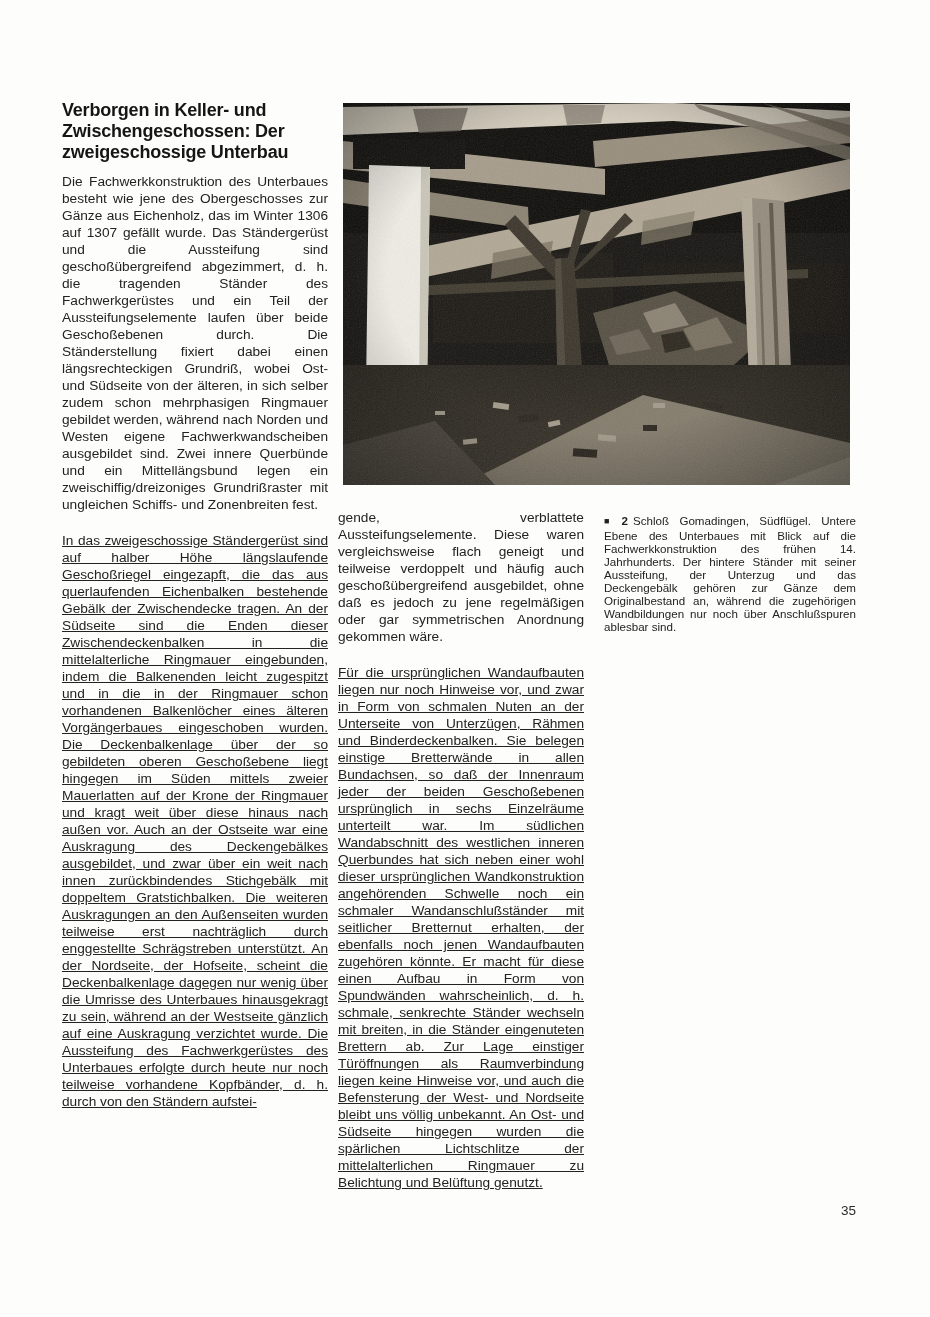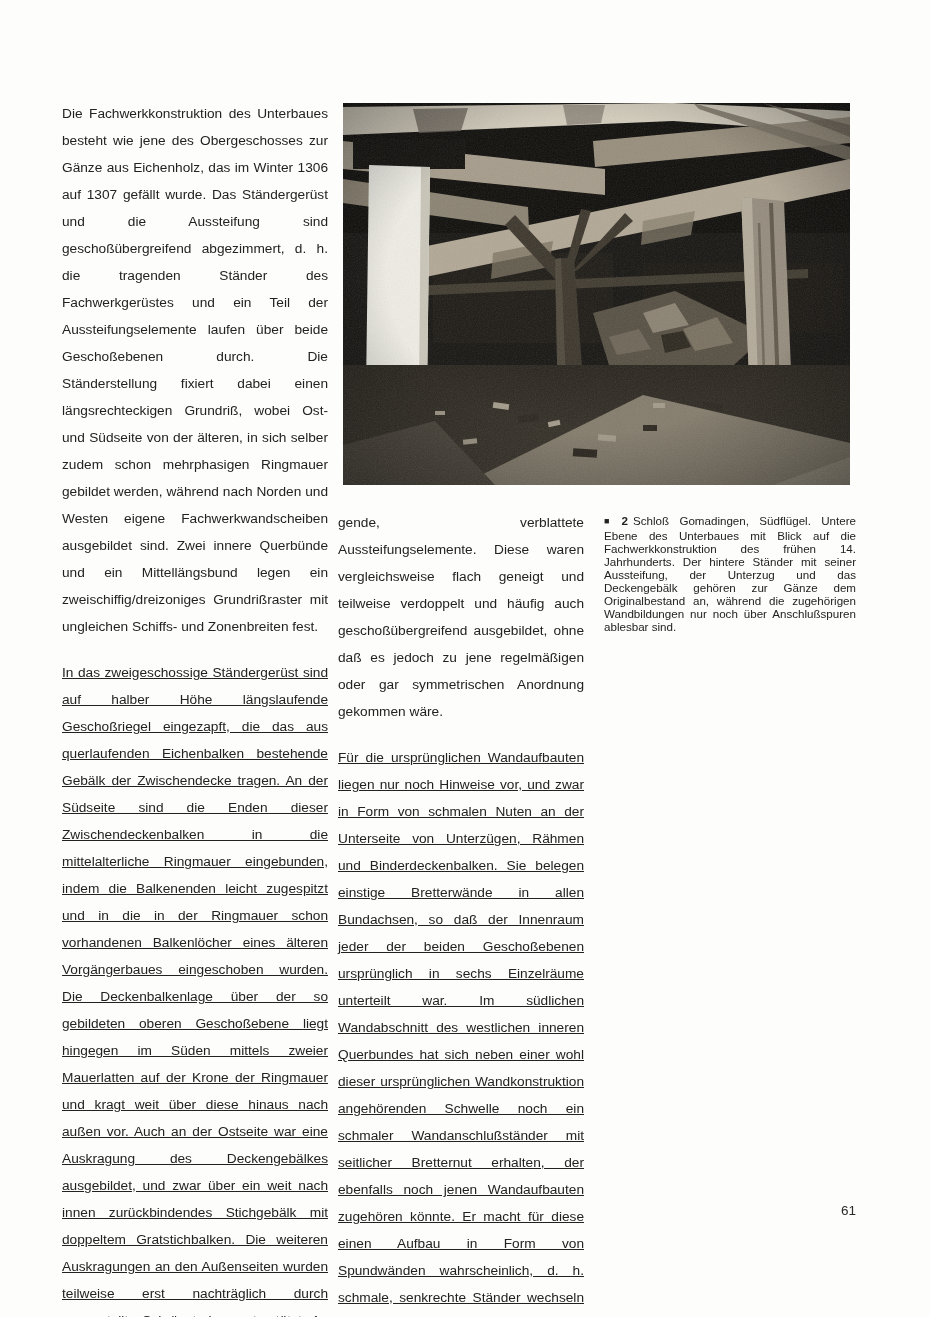--- a/index.html
+++ b/index.html
@@ -12,21 +12,21 @@
     overflow:hidden;
     margin:0 auto;
   }
   .col1{position:absolute;left:62px;top:100px;width:266px;}
   .col2{position:absolute;left:338px;top:509px;width:246px;}
   h1.heading{
     font-size:18px;line-height:21px;font-weight:bold;
     margin:0 0 10px 0;letter-spacing:-0.2px;color:#151515;
   }
   p.body{
-    font-size:13.7px;line-height:27px;text-align:justify;
+    font-size:13.7px;line-height:17px;text-align:justify;
     margin:0 0 19px 0;color:#222;
   }
   p.body:last-child{margin-bottom:0;text-decoration:underline;}
   figure.photo{
     position:absolute;left:343px;top:103px;width:507px;height:382px;
     margin:0;padding:0;background:#0b0a08;
   }
   figure.photo svg{display:block;}
   .caption{
     position:absolute;left:604px;top:514px;width:252px;
@@ -38,20 +38,21 @@
     position:absolute;left:816px;top:1203px;width:40px;
     font-size:13.5px;color:#2a2a2a;text-align:right;
   }
 </style>
 </head>
 <body>
 
 <div class="page">
 
   <div class="col1">
+    <h1 class="heading">Verborgen in Keller- und Zwischengeschossen: Der zweigeschossige Unterbau</h1>
     <p class="body">Die Fachwerkkonstruktion des Unterbaues besteht wie jene des Obergeschosses zur Gänze aus Eichenholz, das im Winter 1306 auf 1307 gefällt wurde. Das Ständergerüst und die Aussteifung sind geschoßübergreifend abgezimmert, d. h. die tragenden Ständer des Fachwerkgerüstes und ein Teil der Aussteifungselemente laufen über beide Geschoßebenen durch. Die Ständerstellung fixiert dabei einen längsrechteckigen Grundriß, wobei Ost- und Südseite von der älteren, in sich selber zudem schon mehrphasigen Ringmauer gebildet werden, während nach Norden und Westen eigene Fachwerkwandscheiben ausgebildet sind. Zwei innere Querbünde und ein Mittellängsbund legen ein zweischiffig/dreizoniges Grundrißraster mit ungleichen Schiffs- und Zonenbreiten fest.</p>
     <p class="body">In das zweigeschossige Ständergerüst sind auf halber Höhe längslaufende Geschoßriegel eingezapft, die das aus querlaufenden Eichenbalken bestehende Gebälk der Zwischendecke tragen. An der Südseite sind die Enden dieser Zwischendeckenbalken in die mittelalterliche Ringmauer eingebunden, indem die Balkenenden leicht zugespitzt und in die in der Ringmauer schon vorhandenen Balkenlöcher eines älteren Vorgängerbaues eingeschoben wurden. Die Deckenbalkenlage über der so gebildeten oberen Geschoßebene liegt hingegen im Süden mittels zweier Mauerlatten auf der Krone der Ringmauer und kragt weit über diese hinaus nach außen vor. Auch an der Ostseite war eine Auskragung des Deckengebälkes ausgebildet, und zwar über ein weit nach innen zurückbindendes Stichgebälk mit doppeltem Gratstichbalken. Die weiteren Auskragungen an den Außenseiten wurden teilweise erst nachträglich durch enggestellte Schrägstreben unterstützt. An der Nordseite, der Hofseite, scheint die Deckenbalkenlage dagegen nur wenig über die Umrisse des Unterbaues hinausgekragt zu sein, während an der Westseite gänzlich auf eine Auskragung verzichtet wurde. Die Aussteifung des Fachwerkgerüstes des Unterbaues erfolgte durch heute nur noch teilweise vorhandene Kopfbänder, d. h. durch von den Ständern aufstei-</p>
   </div>
 
   <figure class="photo">
     <svg width="507" height="382" viewBox="0 0 507 382" xmlns="http://www.w3.org/2000/svg">
       <defs>
         <radialGradient id="vig" cx="50%" cy="45%" r="75%">
           <stop offset="55%" stop-color="#000" stop-opacity="0"></stop>
           <stop offset="100%" stop-color="#000" stop-opacity="0.45"></stop>
@@ -142,15 +143,15 @@
 
   <div class="col2">
     <p class="body">gende, verblattete Aussteifungselemente. Diese waren vergleichsweise flach geneigt und teilweise verdoppelt und häufig auch geschoßübergreifend ausgebildet, ohne daß es jedoch zu jene regelmäßigen oder gar symmetrischen Anordnung gekommen wäre.</p>
     <p class="body">Für die ursprünglichen Wandaufbauten liegen nur noch Hinweise vor, und zwar in Form von schmalen Nuten an der Unterseite von Unterzügen, Rähmen und Binderdeckenbalken. Sie belegen einstige Bretterwände in allen Bundachsen, so daß der Innenraum jeder der beiden Geschoßebenen ursprünglich in sechs Einzelräume unterteilt war. Im südlichen Wandabschnitt des westlichen inneren Querbundes hat sich neben einer wohl dieser ursprünglichen Wandkonstruktion angehörenden Schwelle noch ein schmaler Wandanschlußständer mit seitlicher Bretternut erhalten, der ebenfalls noch jenen Wandaufbauten zugehören könnte. Er macht für diese einen Aufbau in Form von Spundwänden wahrscheinlich, d. h. schmale, senkrechte Ständer wechseln mit breiten, in die Ständer eingenuteten Brettern ab. Zur Lage einstiger Türöffnungen als Raumverbindung liegen keine Hinweise vor, und auch die Befensterung der West- und Nordseite bleibt uns völlig unbekannt. An Ost- und Südseite hingegen wurden die spärlichen Lichtschlitze der mittelalterlichen Ringmauer zu Belichtung und Belüftung genutzt.</p>
   </div>
 
   <div class="caption">
     <span class="sq">■</span><span class="num">2</span><span>Schloß Gomadingen, Südflügel. Untere Ebene des Unterbaues mit Blick auf die Fachwerkkonstruktion des frühen 14. Jahrhunderts. Der hintere Ständer mit seiner Aussteifung, der Unterzug und das Deckengebälk gehören zur Gänze dem Originalbestand an, während die zugehörigen Wandbildungen nur noch über Anschlußspuren ablesbar sind.</span>
   </div>
 
-  <div class="pagenum">61</div>
+  <div class="pagenum">35</div>
 
 </div>
 
 </body></html>

